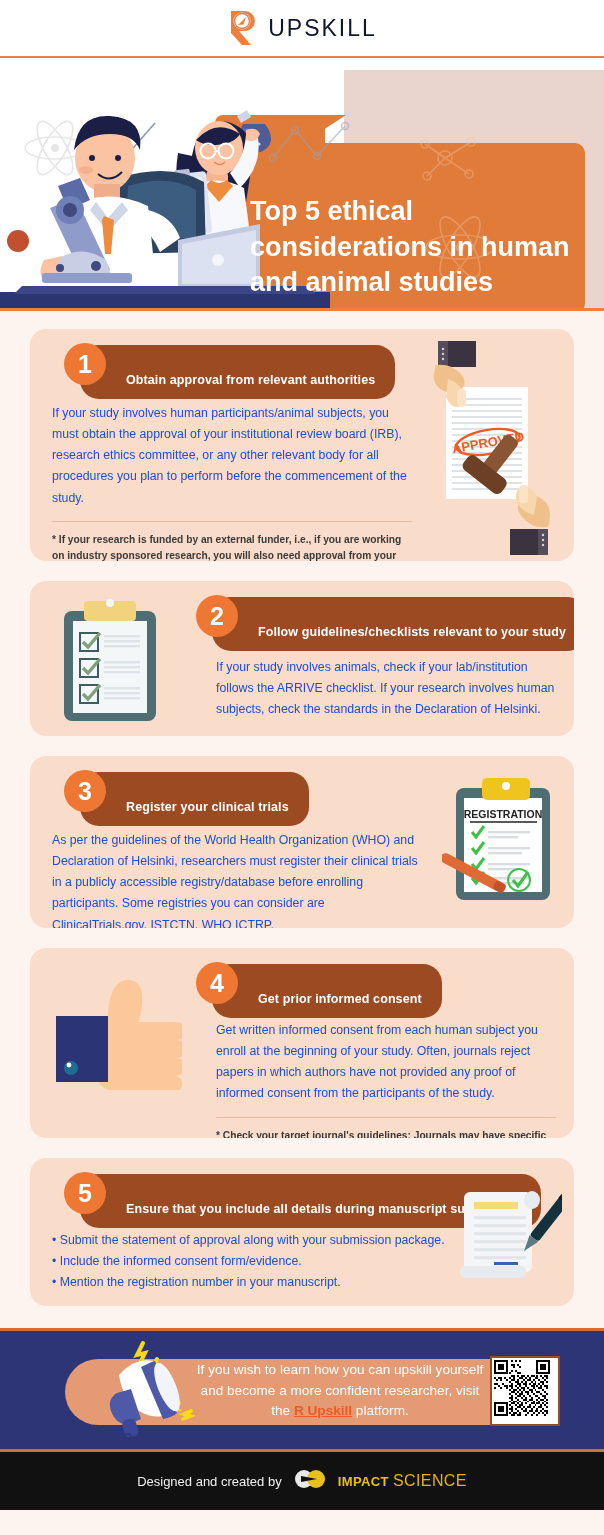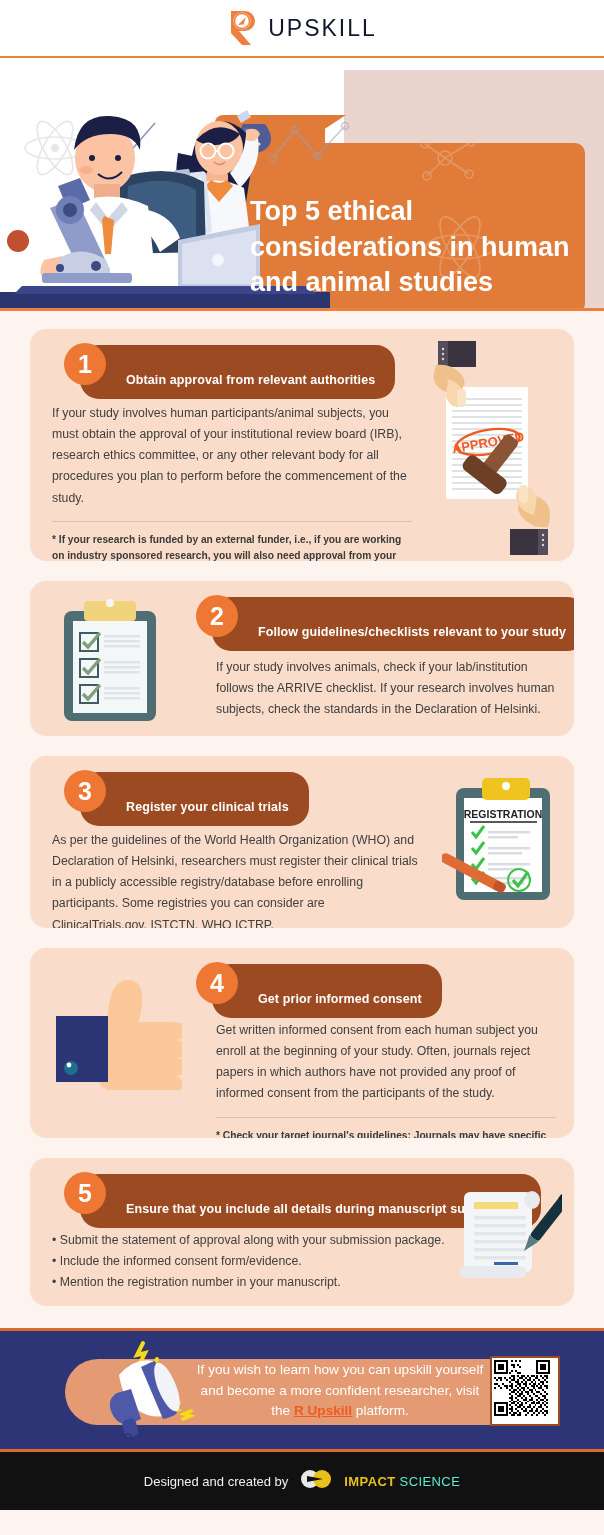--- a/index.html
+++ b/index.html
@@ -31,39 +31,39 @@
 
   
   .sections{padding:18px 0 0 0;}
   .card{position:relative;margin:0 30px 20px 30px;background:#f9dcca;border-radius:16px;overflow:hidden;}
   .pill{display:flex;align-items:center;position:relative;height:38px;}
   .pill-bar{position:absolute;left:28px;top:0;height:38px;background:#9c4a21;border-radius:19px;display:flex;align-items:center;padding:16px 20px 0 46px;}
   .pill-bar span{color:#ffffff;font-size:12.5px;font-weight:bold;white-space:nowrap;letter-spacing:.1px;}
   .num-circle{position:absolute;left:12px;top:-2px;width:42px;height:42px;border-radius:50%;background:#ee7733;display:flex;align-items:center;justify-content:center;color:#fff;font-size:25px;font-weight:bold;z-index:3;}
   .pill.right .pill-bar{left:160px;}
   .pill.right .num-circle{left:144px;}
-  .body-txt{font-size:12.3px;line-height:1.72;color:#404040;}
+  .body-txt{font-size:12.3px;line-height:1.72;color:#1d4ed8;}
   .note{font-size:10.2px;line-height:1.55;color:#3a3a3a;font-weight:bold;}
   .divider{height:1px;background:#e8bca4;margin:12px 0 10px 0;}
   .card-pad{padding:16px 22px 18px 22px;}
   .txt-col{position:relative;z-index:2;}
 
   
   .banner{position:relative;height:118px;background:#2e3577;border-top:3px solid #d96c2c;border-bottom:3px solid #d96c2c;overflow:hidden;}
   .banner-pill{position:absolute;left:65px;top:28px;width:480px;height:66px;background:#e49a72;border-radius:33px;}
   .banner-text{position:absolute;left:190px;top:29px;width:300px;color:#ffffff;font-size:13.6px;line-height:1.52;text-align:center;}
   .link{color:#f05a22;font-weight:bold;text-decoration:underline;}
   .qr{position:absolute;left:490px;top:25px;width:62px;height:62px;background:#ffffff;border:2px solid #9c4a21;padding:2px;}
   .qr svg{display:block;}
 
   
   .footer{height:58px;background:#111111;display:flex;align-items:center;justify-content:center;gap:10px;}
   .footer-txt{color:#f0f0f0;font-size:13px;}
   .impact-word{font-size:13px;font-weight:bold;color:#e8c01c;letter-spacing:.4px;}
-  .science-word{font-size:13px;color:#5eead4;letter-spacing:.4px;}
+  .science-word{font-size:16px;color:#eab308;letter-spacing:.4px;}
 </style>
 </head>
 <body>
 
 <div class="page">
 
   <div class="logobar">
     <div class="logo">
       <span class="logo-mark">
         <svg width="34" height="38" viewBox="0 0 34 38">

